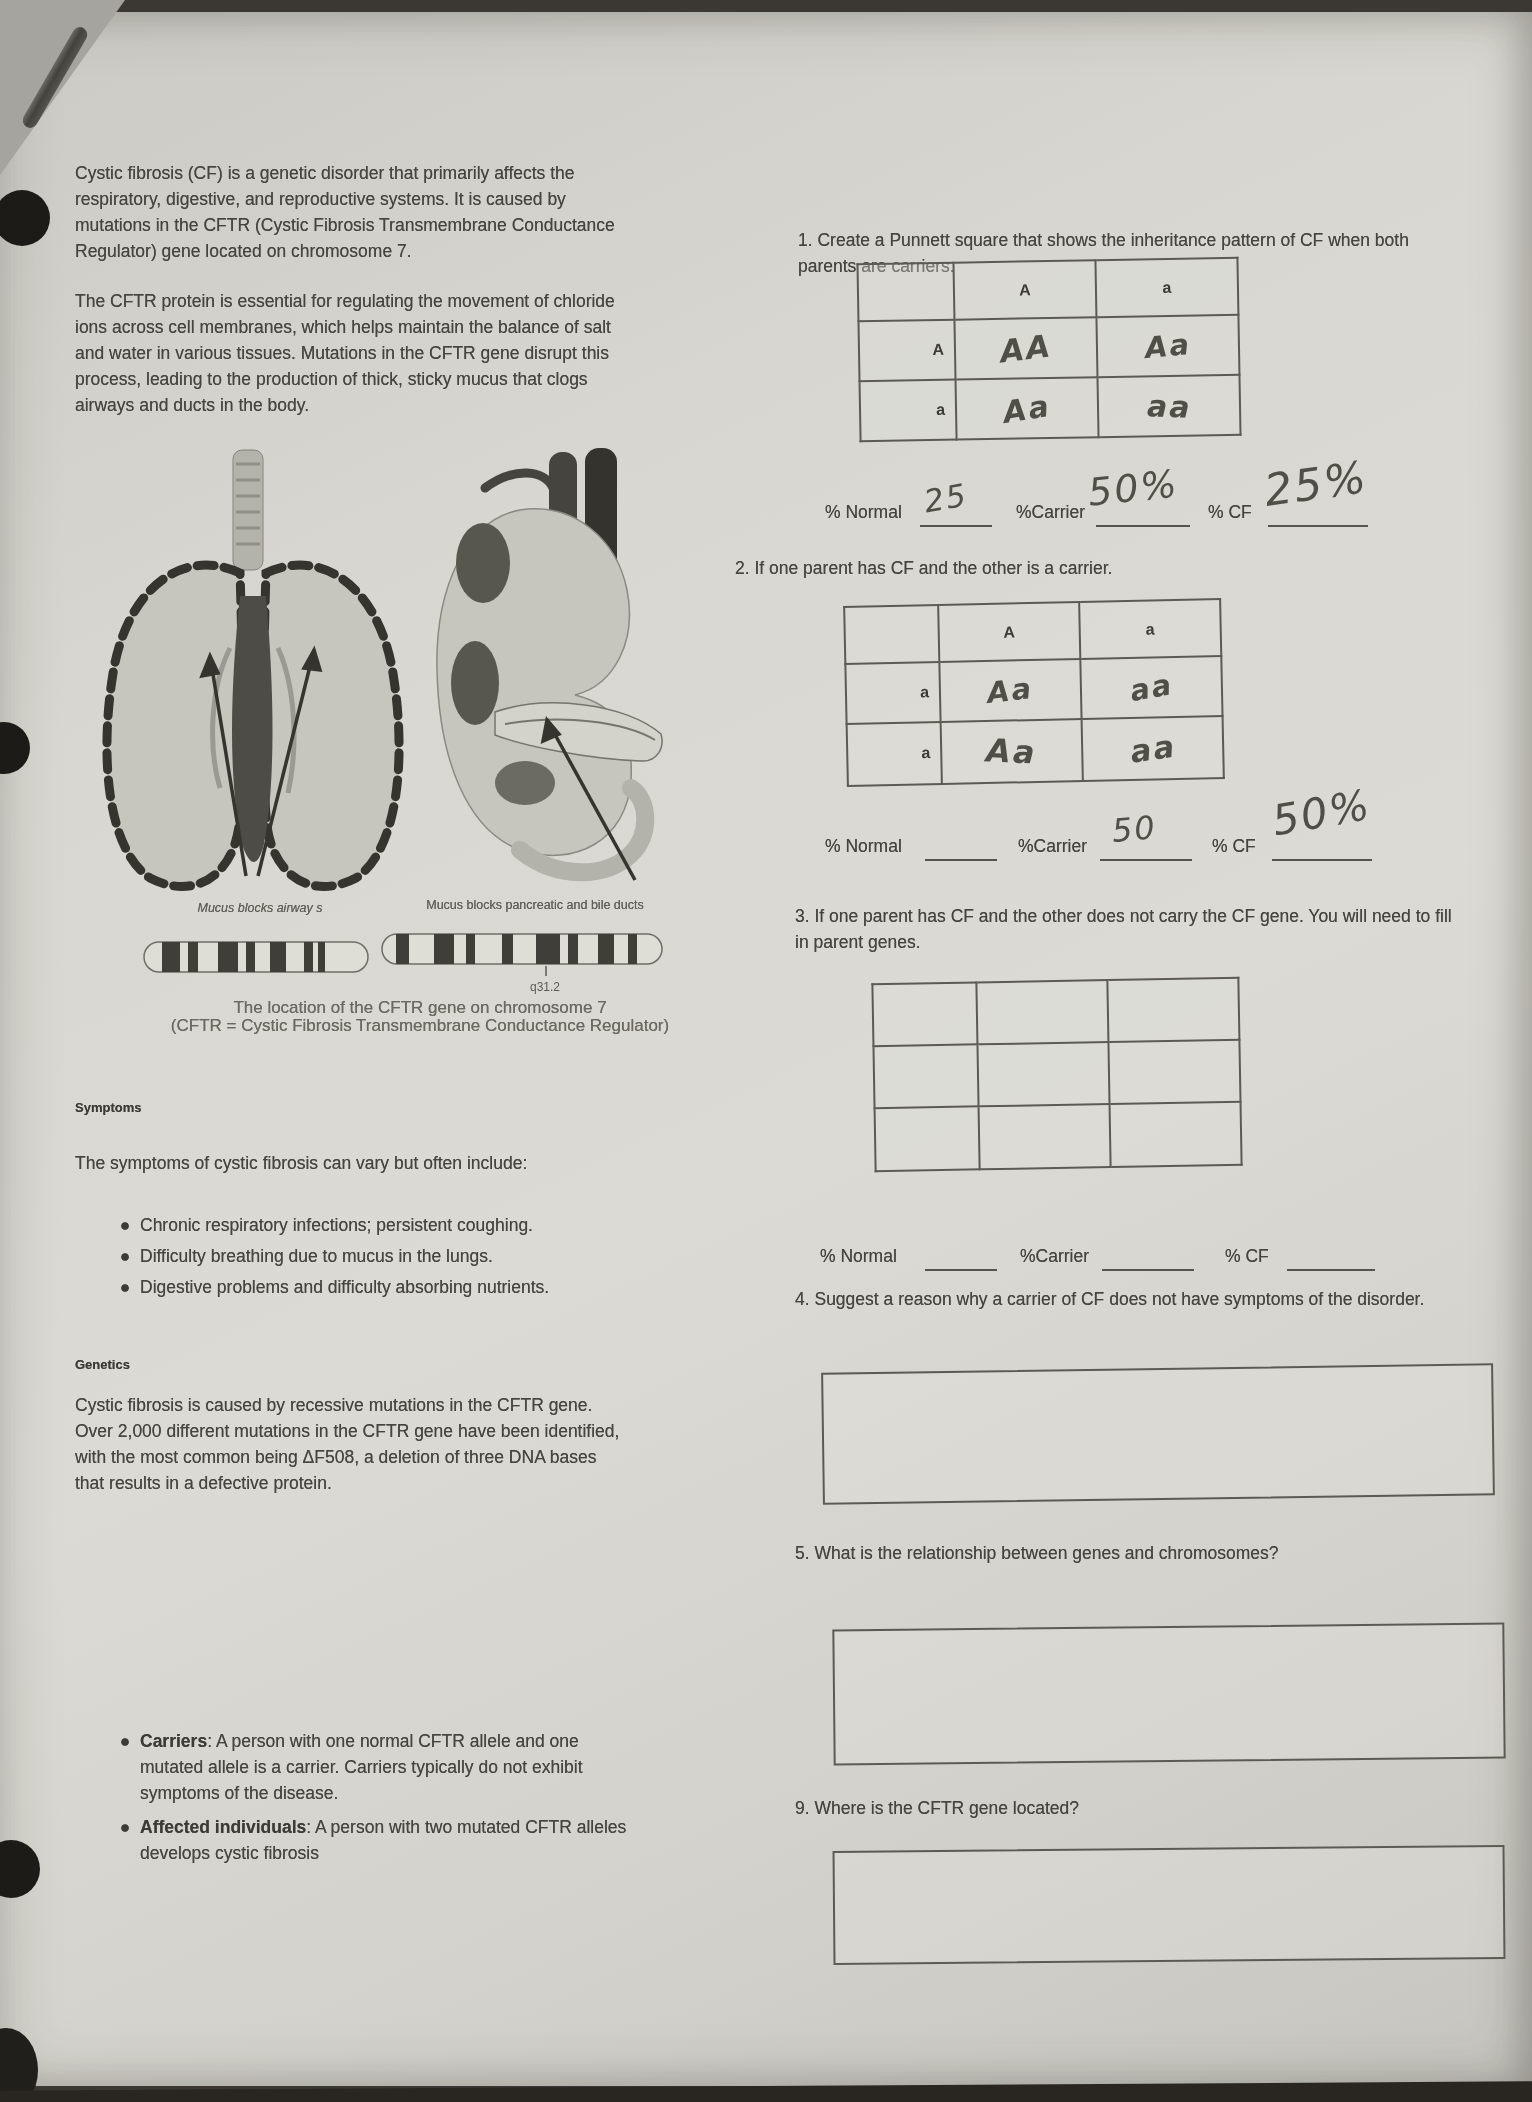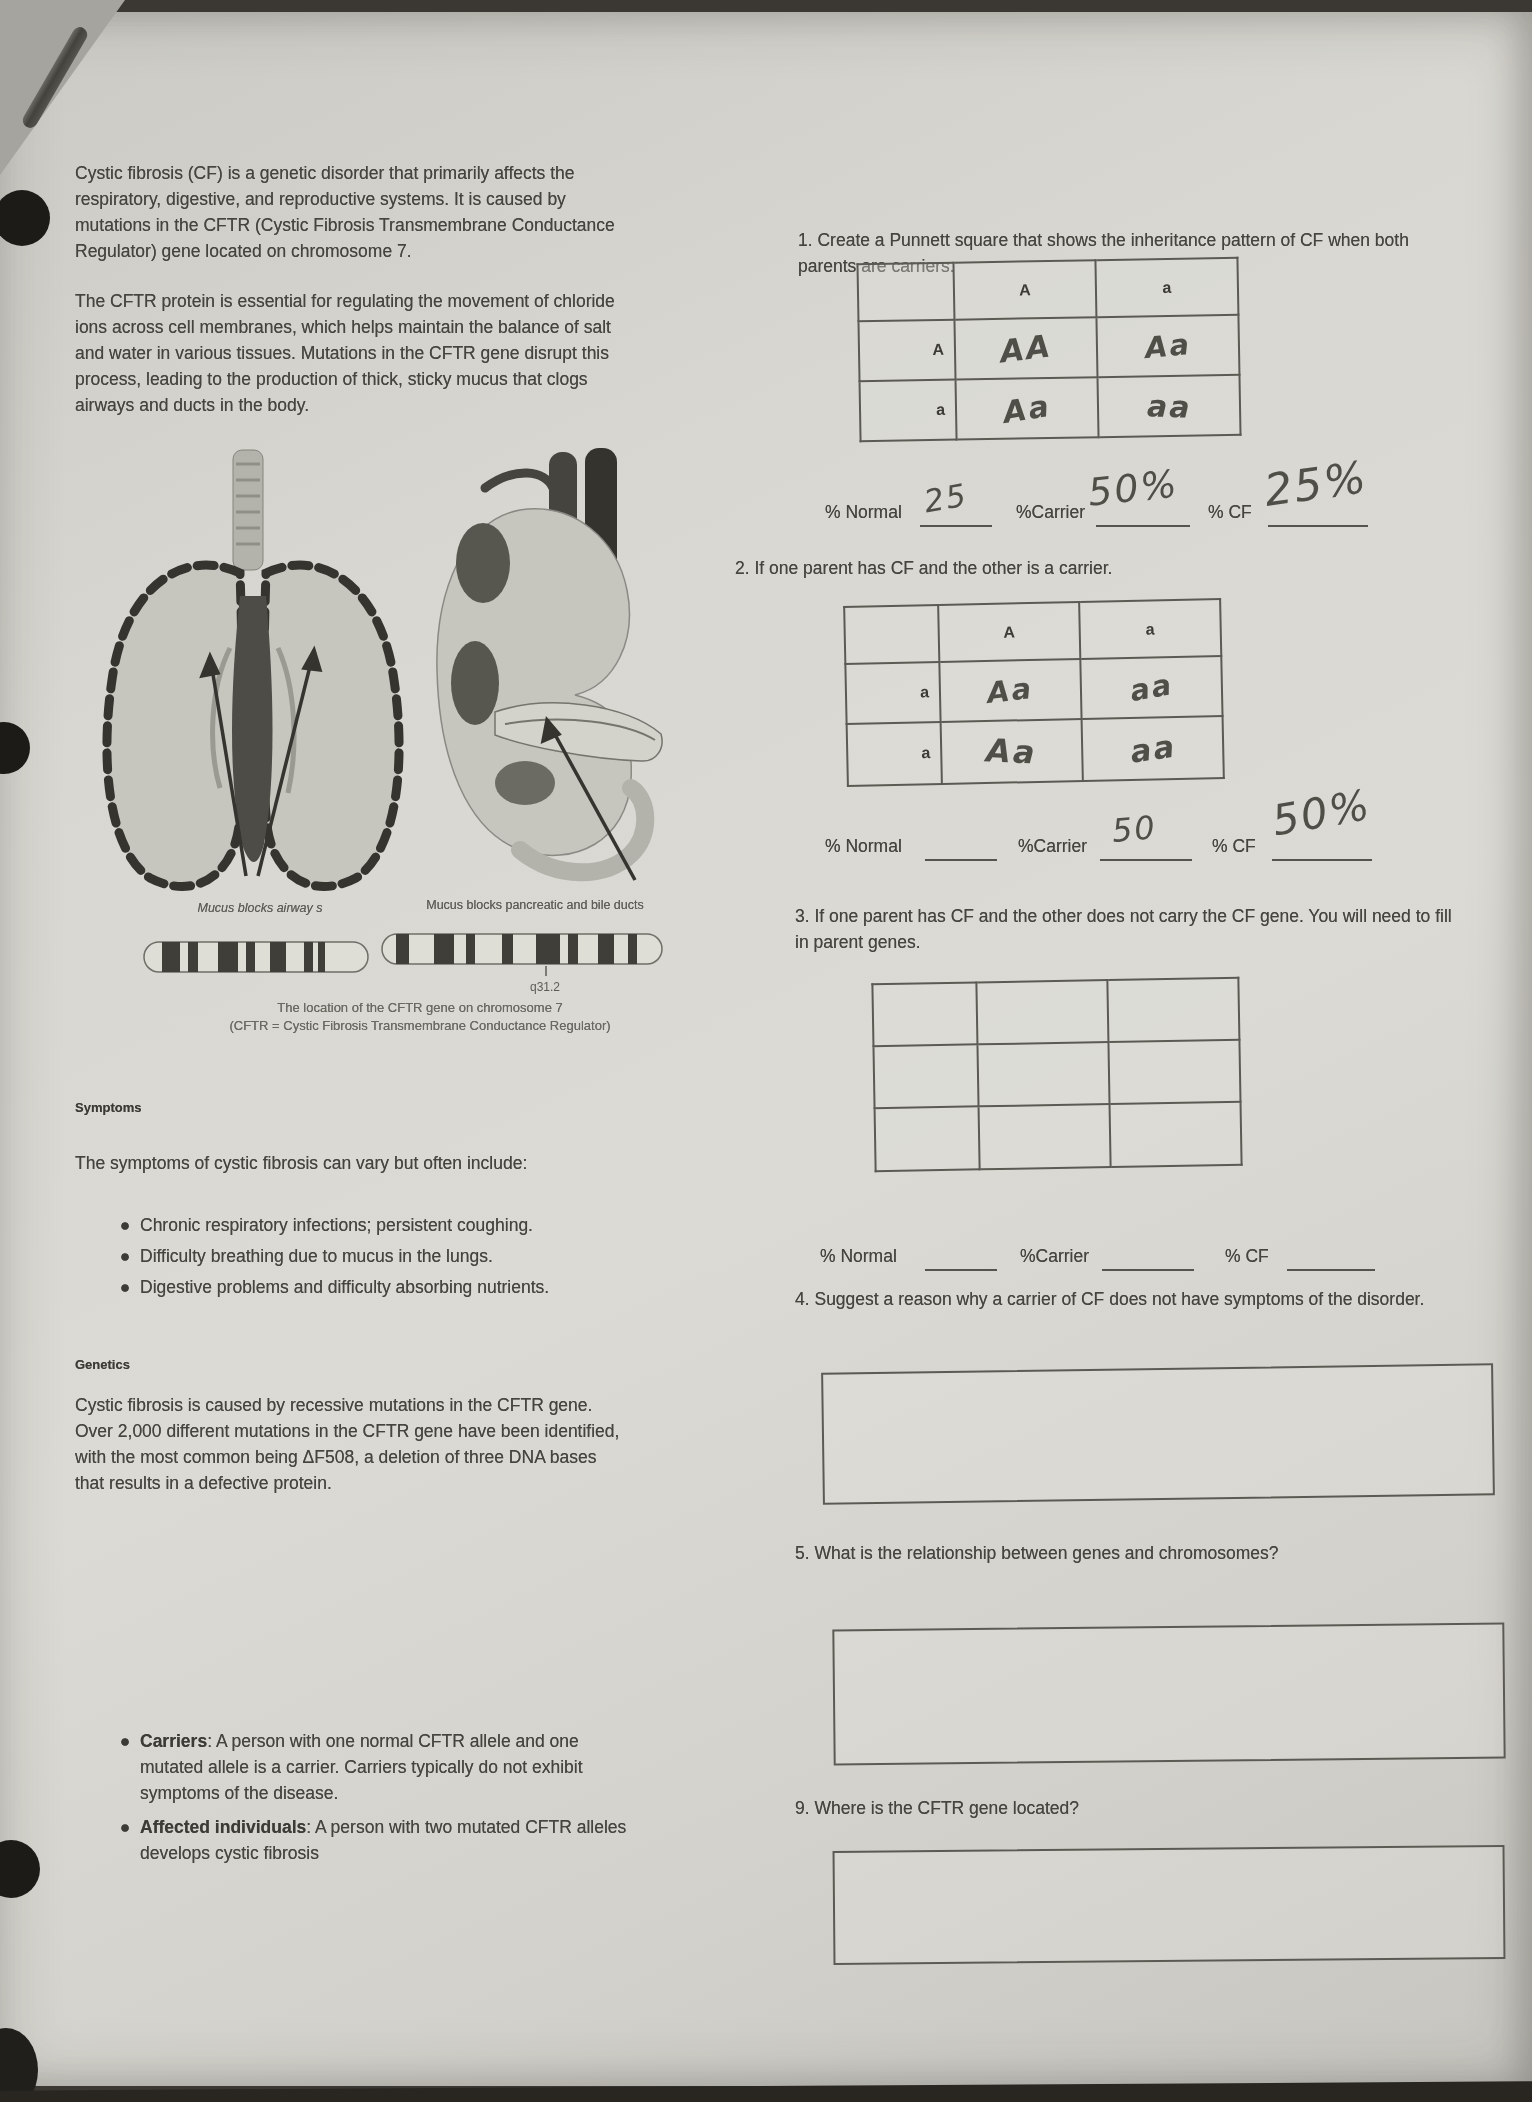--- a/index.html
+++ b/index.html
@@ -7,21 +7,21 @@
          font-family:"Liberation Sans",sans-serif;}
   .paper{position:absolute;left:0;top:12px;right:0;bottom:16px;
          background:linear-gradient(155deg,#cbcac4 0%,#d8d7d1 28%,#dbdad4 55%,#d2d1cb 80%,#c6c5bf 100%);
          box-shadow:inset 0 0 60px rgba(60,58,52,.25), inset -14px 0 30px rgba(60,58,52,.18);}
   .txt{position:absolute;color:#45443e;font-size:17.5px;line-height:26px;
        text-shadow:0 0 .6px rgba(69,68,62,.7);}
   .bold{font-weight:bold;color:#3c3b35;}
   .heading{font-weight:bold;font-size:13px;color:#3b3a34;}
   .title{font-weight:bold;font-size:20px;color:#3b3a34;}
   .cap{font-size:12.5px;color:#5f5e57;line-height:16px;}
-  .capsm{font-size:13px;color:#6b6a62;line-height:15px;}
+  .capsm{font-size:17px;color:#6b6a62;line-height:15px;}
   .bullets .row{display:flex;margin-bottom:5px;}
   .bullets .dot{width:30px;text-align:center;flex:0 0 30px;color:#3c3b35;}
   .ptable{position:absolute;border-collapse:collapse;background:rgba(224,223,217,.35);}
   .ptable td{border:2px solid #5b5a53;font-weight:bold;color:#3c3b35;font-size:16px;
              text-align:center;vertical-align:middle;}
   .ptable td.lbl{text-align:right;padding-right:10px;}
   .hw{font-family:"DejaVu Sans",sans-serif;font-style:italic;color:#4f4e47;
       letter-spacing:2px;white-space:nowrap;}
   .pct{position:absolute;margin-left:20px;}
   .pct .lab{position:absolute;font-size:17.5px;color:#45443e;white-space:nowrap;

